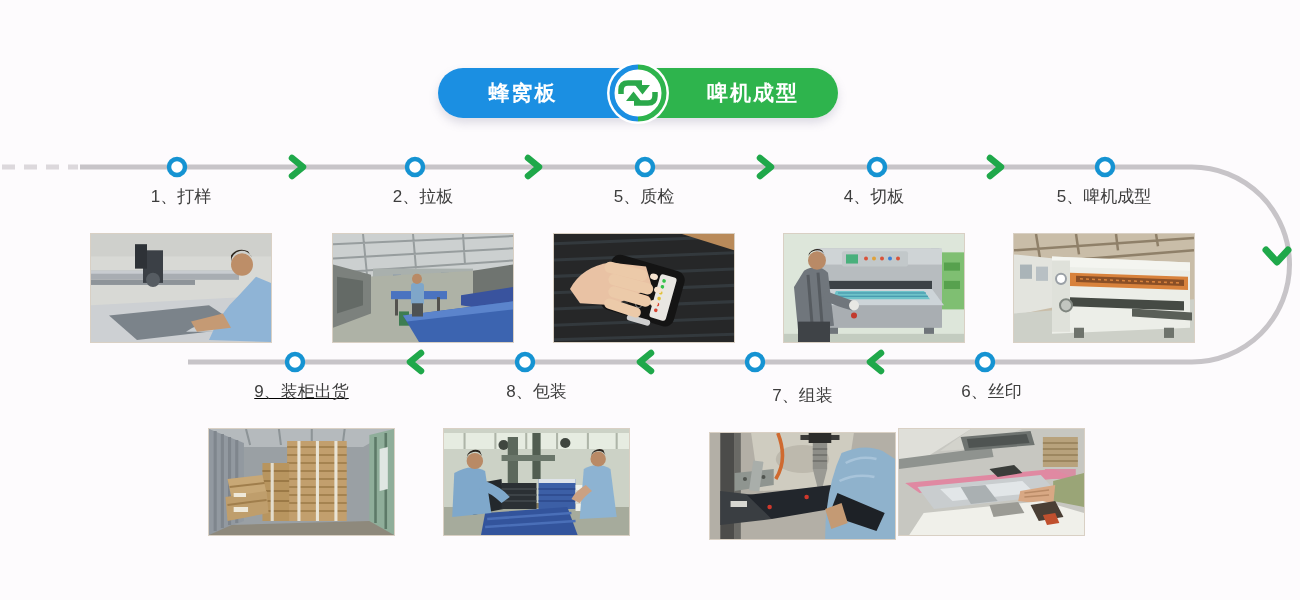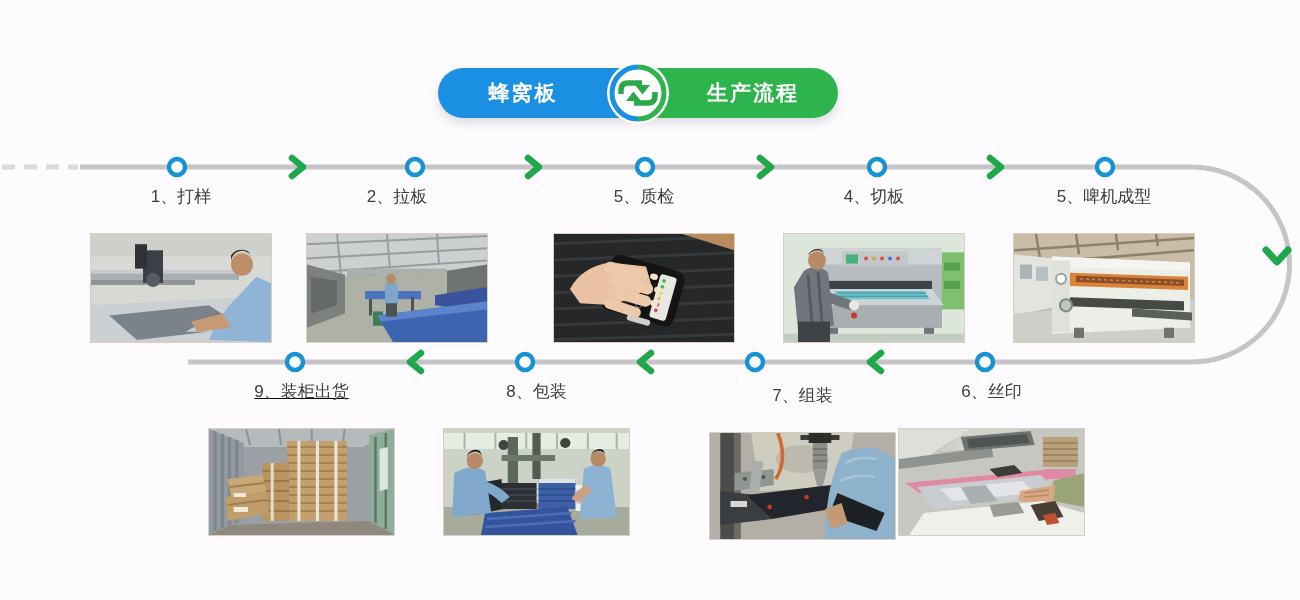--- a/index.html
+++ b/index.html
@@ -60,21 +60,21 @@
       <circle cx="1105" cy="167" r="8"></circle>
       <circle cx="985" cy="362" r="8"></circle>
       <circle cx="755" cy="362" r="8"></circle>
       <circle cx="525" cy="362" r="8"></circle>
       <circle cx="295" cy="362" r="8"></circle>
     </g>
   </svg>
 
   <div class="pill">
     <div class="pill-half pill-left">蜂窝板</div>
-    <div class="pill-half pill-right">生产流程</div>
+    <div class="pill-half pill-right">啤机成型</div>
     <svg class="pill-badge" viewBox="0 0 64 64">
       <circle cx="32" cy="32" r="31" fill="#ffffff"></circle>
       <path d="M32 6 A26 26 0 0 0 32 58" fill="none" stroke="#1b8fe2" stroke-width="5"></path>
       <path d="M32 6 A26 26 0 0 1 32 58" fill="none" stroke="#2eb44d" stroke-width="5"></path>
       <g fill="#2aa84a" stroke="#2aa84a">
         <path d="M15 33 V29 Q15 22 22 22 H36" fill="none" stroke-width="5.5"></path>
         <polygon points="29,24 44,24 36.5,33.5" stroke="none"></polygon>
         <path d="M49 31 V35 Q49 42 42 42 H28" fill="none" stroke-width="5.5"></path>
         <polygon points="35,40 20,40 27.5,30.5" stroke="none"></polygon>
       </g>
@@ -97,21 +97,21 @@
         <polygon points="18,80 118,70 152,92 46,104" fill="#7b838a"></polygon>
         <path d="M95 96 q20 -14 42 -6 l8 6 z" fill="#c9ced2"></path>
         <path d="M180 106 L118 104 Q128 78 148 60 L165 42 180 48 Z" fill="#8fb4d6"></path>
         <polygon points="100,86 132,78 140,92 106,96" fill="#c59a74"></polygon>
         <circle cx="151" cy="30" r="11" fill="#bd8e68"></circle>
         <path d="M140 27 a11 11 0 0 1 21 -4 l-4 -6 a13 13 0 0 0 -17 4 z" fill="#30281f"></path>
       </svg>
     </div>
   </div>
 
-  <div class="step row1" style="left:306px;top:185px;">
+  <div class="step row1" style="left:332px;top:185px;">
     <div class="step-label">2、拉板</div>
     <div class="photo">
       <svg viewBox="0 0 180 106" preserveAspectRatio="none">
         <rect width="180" height="106" fill="#b9bfbc"></rect>
         <polygon points="0,0 180,0 180,34 0,44" fill="#ccd0d0"></polygon>
         <path d="M0 10 L180 2 M0 24 L180 14 M0 38 L180 26 M30 0 L34 40 M80 0 L83 34 M130 0 L132 30" stroke="#979d9e" stroke-width="2" fill="none"></path>
         <rect x="40" y="34" width="100" height="28" fill="#a9b0ad"></rect>
         <rect x="60" y="40" width="8" height="6" fill="#6f86a8"></rect>
           <rect x="108" y="38" width="8" height="6" fill="#6f86a8"></rect>
         <polygon points="0,44 180,34 180,106 0,106" fill="#aeb2a6"></polygon>

